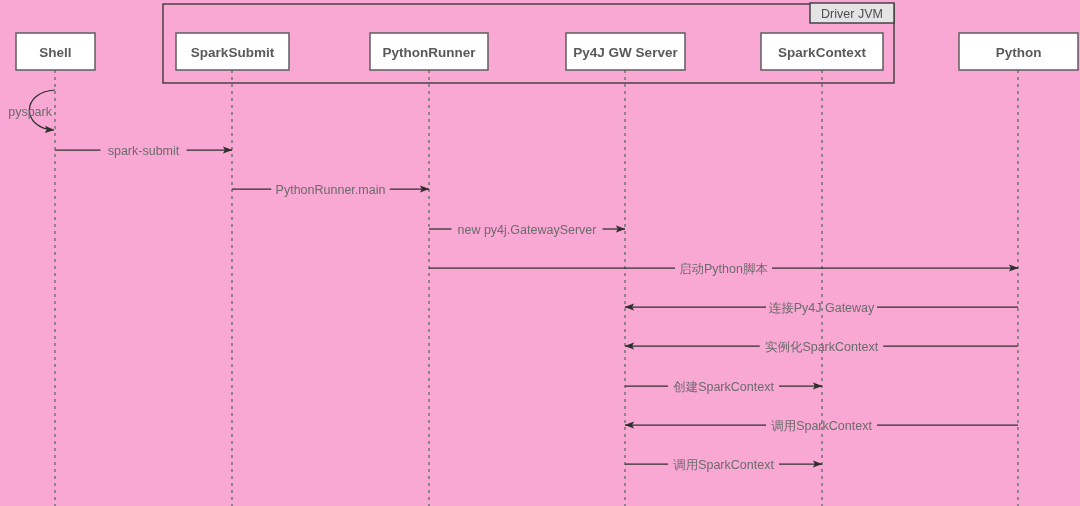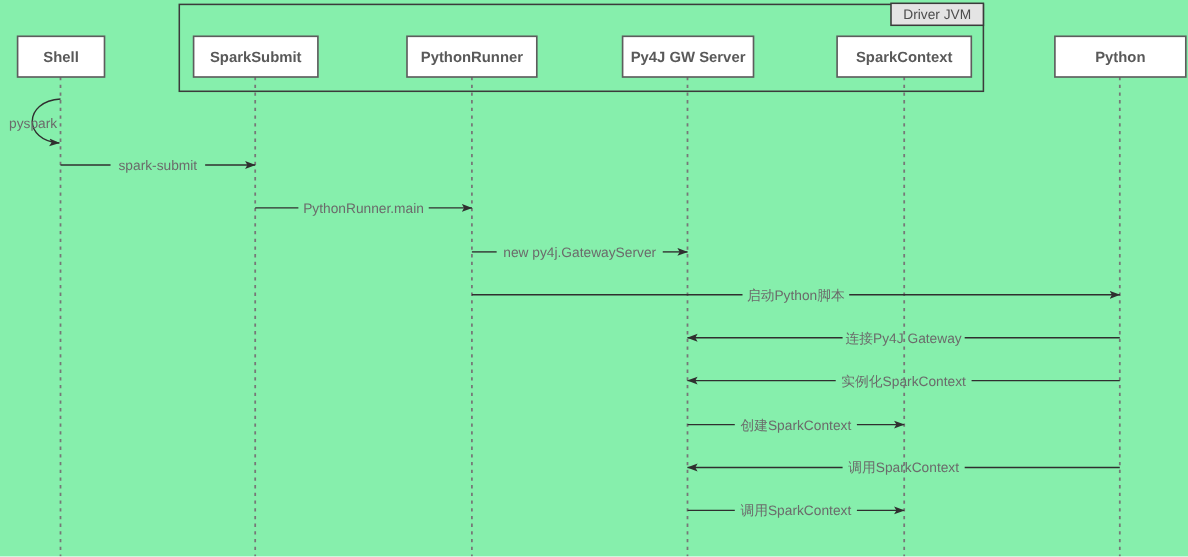--- a/index.html
+++ b/index.html
@@ -7,21 +7,21 @@
     padding: 0;
     background: #ffffff;
   }
   body {
     font-family: "Liberation Sans", "DejaVu Sans", sans-serif;
   }
   #diagram-root {
     position: relative;
     width: 1080px;
     height: 506px;
-    background: #86efac;
+    background: #f9a8d4;
     overflow: hidden;
   }
   #diagram-svg {
     position: absolute;
     left: 0;
     top: 0;
     width: 1080px;
     height: 506px;
   }
   .grp-rect {

